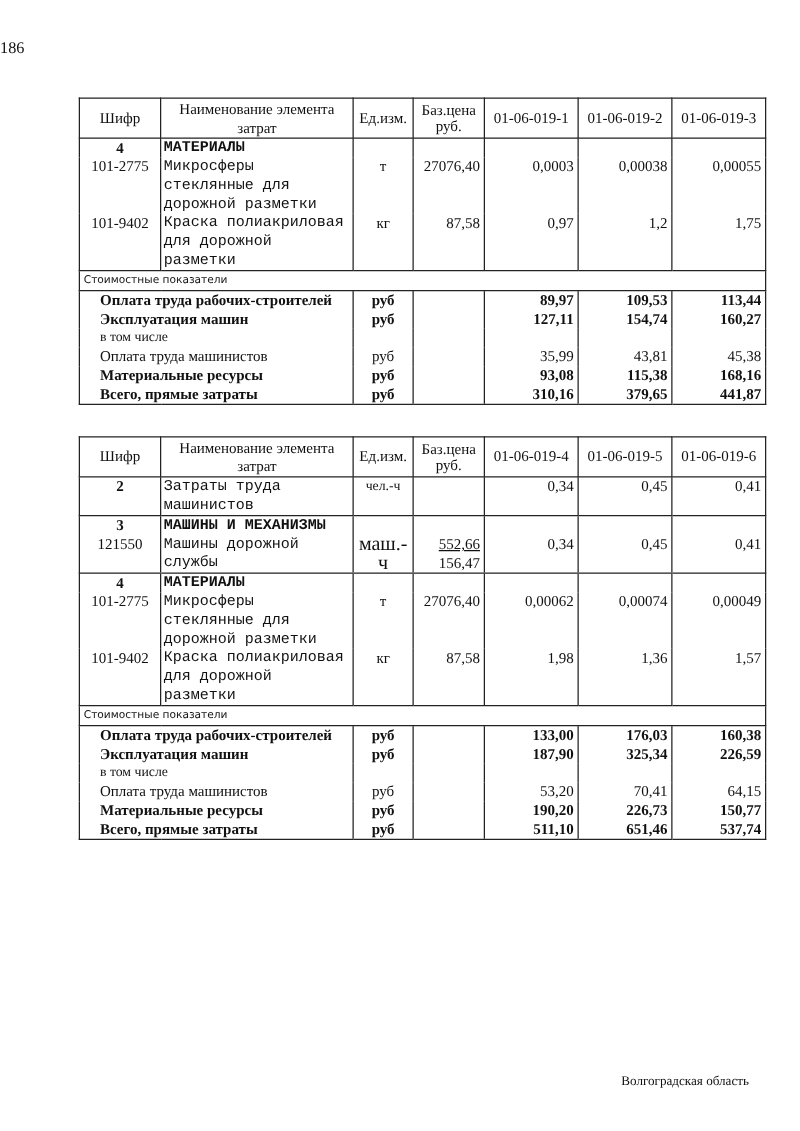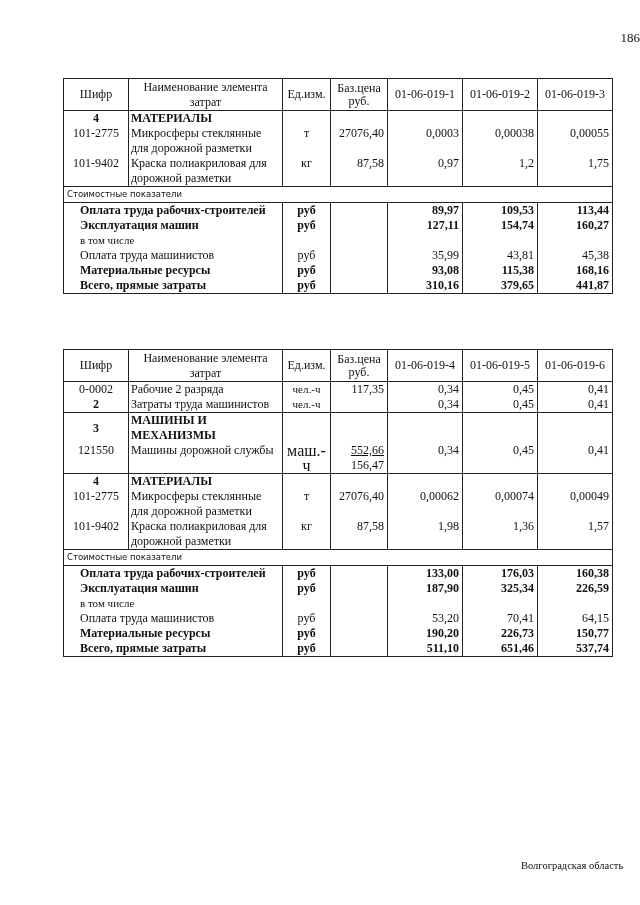--- a/index.html
+++ b/index.html
@@ -1,31 +1,31 @@
 <!DOCTYPE html>
 <html><head>
 <meta charset="utf-8">
 <style>
   html, body { margin: 0; padding: 0; background: #ffffff; }
   body { width: 640px; height: 905px; position: relative; overflow: hidden;
          font-family: "Liberation Serif", "DejaVu Serif", serif; color: #111; }
-  .page-num { position: absolute; top: 30px; left: 0; width: 640px; text-align: right; font-size: 13px; }
-  .footer { position: absolute; top: 860px; left: 497px; font-size: 10.5px; margin-left: 24px; }
+  .page-num { position: absolute; top: 30px; left: 0; width: 640px; text-align: left; font-size: 13px; }
+  .footer { position: absolute; top: 860px; left: 497px; font-size: 10.5px; }
   table.est { position: absolute; left: 63px; border-collapse: collapse; table-layout: fixed; width: 506px; font-size: 12px; }
   table.est td, table.est th { padding: 0 3px; vertical-align: top; line-height: 15px; }
   table.est th { font-weight: normal; border: 1px solid #222; vertical-align: middle; }
   col.c-code { width: 65px; } col.c-name { width: 154px; } col.c-unit { width: 48px; }
   col.c-price { width: 57px; } col.c-v { width: 75px; }
   .hdr { height: 32px; }
   .b-l { border-left: 1px solid #222; } .b-r { border-right: 1px solid #222; } .b-b { border-bottom: 1px solid #222; }
   .c { text-align: center; } .r { text-align: right; }
   .bold { font-weight: bold; }
   .section-label td { font-family: "DejaVu Sans", "Liberation Sans", sans-serif; font-size: 8.5px; height: 13px; line-height: 13px; padding-right: 22px; border: 1px solid #222; }
   .under { text-decoration: underline; }
-  .name-cell { padding-left: 2px !important; }
+  .name-cell { padding-left: 2px !important; font-family: Liberation Mono, monospace; }
   .cost-name { padding-left: 16px !important; margin-top: 44px; }
 </style>
 </head>
 <body>
 
 <div class="page-num">186</div>
 
 <table class="est" style="top:78px;">
   <colgroup>
       <col class="c-code">
@@ -141,29 +141,20 @@
       <tr class="hdr">
     <th>Шифр</th>
     <th>Наименование элемента затрат</th>
     <th>Ед.изм.</th>
     <th style="line-height:13px">Баз.цена руб.</th>
     <th>01-06-019-4</th>
     <th>01-06-019-5</th>
     <th>01-06-019-6</th>
   </tr>
   <tr>
-    <td class="b-l c">0-0002</td>
-    <td class="b-l name-cell">Рабочие 2 разряда</td>
-    <td class="b-l c" style="font-size:11px">чел.-ч</td>
-    <td class="b-l r">117,35</td>
-    <td class="b-l r">0,34</td>
-    <td class="b-l r">0,45</td>
-    <td class="b-l b-r r">0,41</td>
-  </tr>
-  <tr>
     <td class="b-l b-b c bold">2</td>
     <td class="b-l b-b name-cell">Затраты труда машинистов</td>
     <td class="b-l b-b c" style="font-size:11px">чел.-ч</td>
     <td class="b-l b-b r"></td>
     <td class="b-l b-b r">0,34</td>
     <td class="b-l b-b r">0,45</td>
     <td class="b-l b-b b-r r">0,41</td>
   </tr>
   <tr>
     <td class="b-l c bold" style="vertical-align:middle">3</td>

